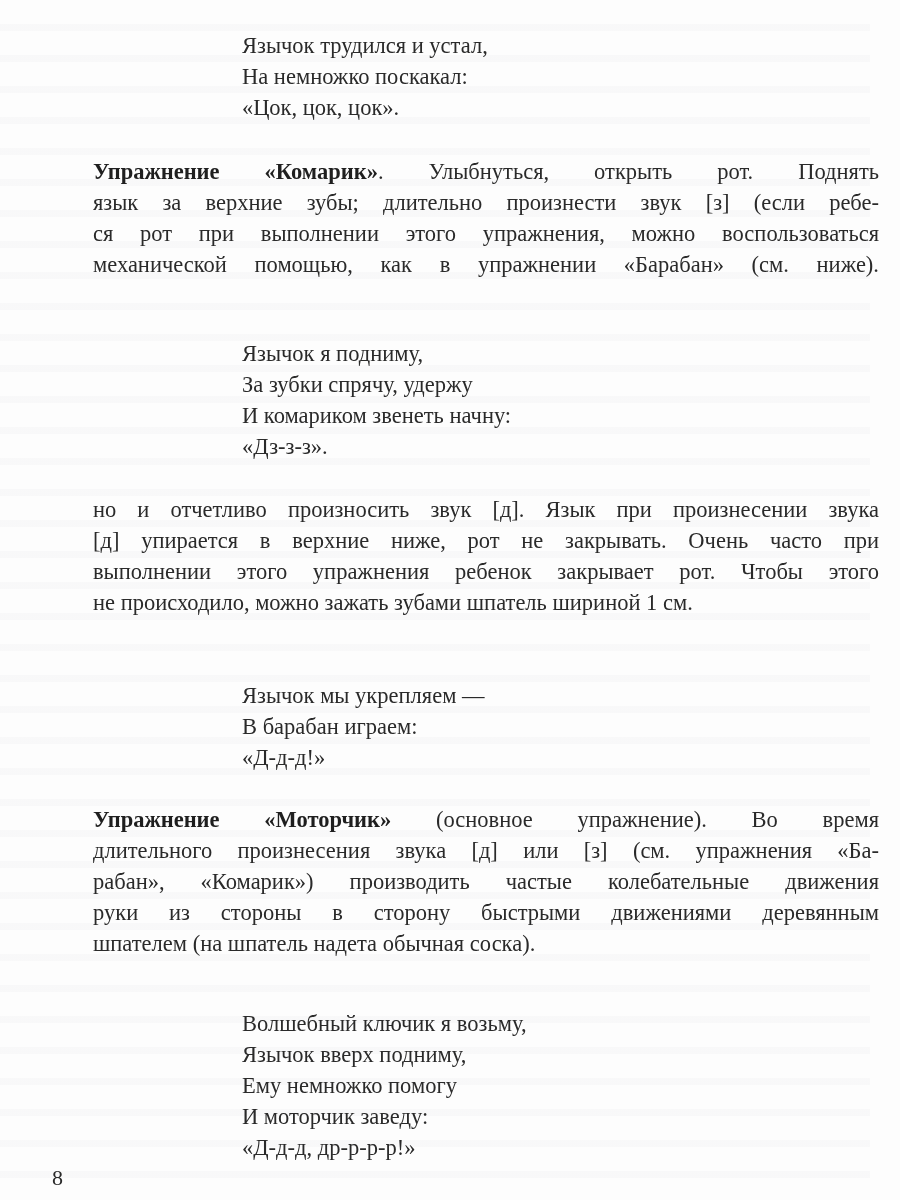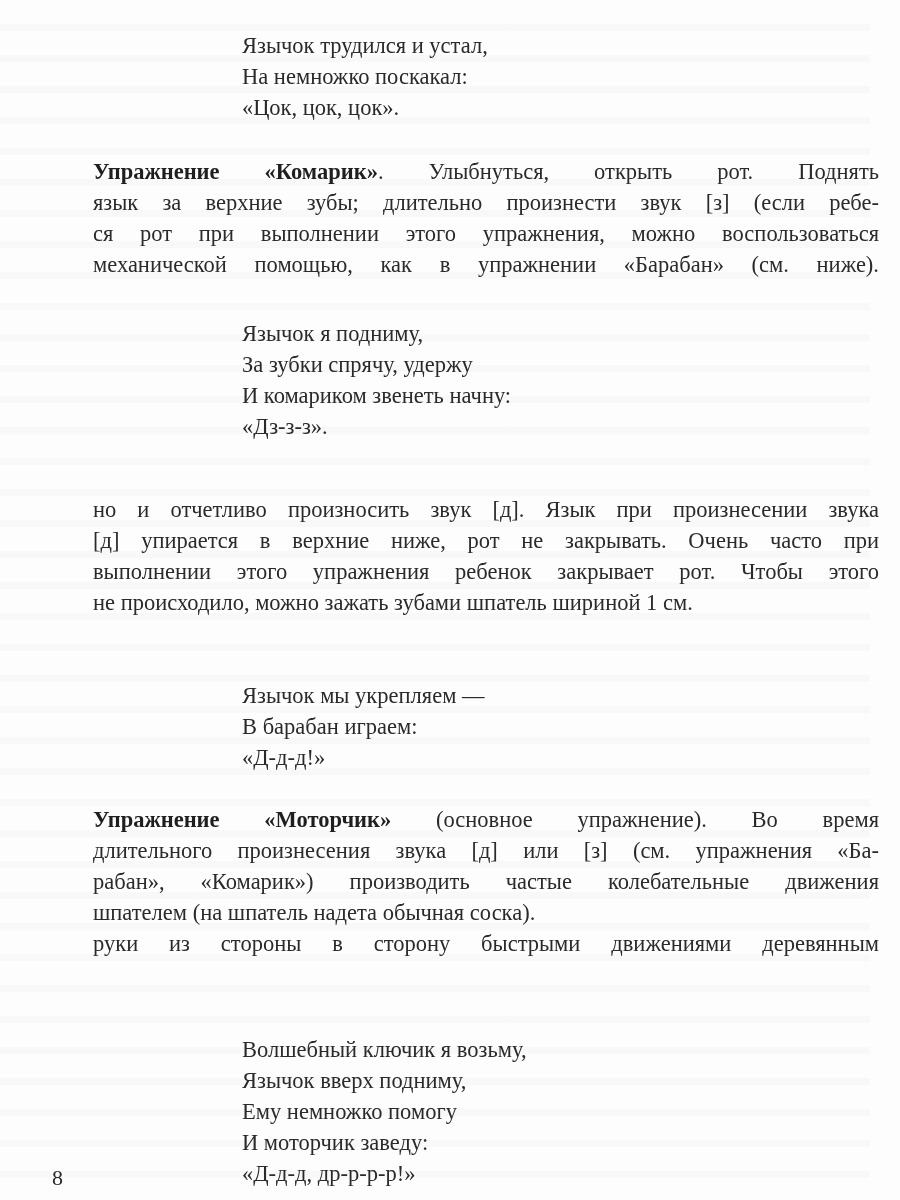--- a/index.html
+++ b/index.html
@@ -85,21 +85,21 @@
     <span class="poem-line">«Цок, цок, цок».</span>
   </div>
 
   <div class="para" style="top:140px;margin-top:16px;">
     <span class="line first"><b>Упражнение «Комарик»</b><span>. Улыбнуться, открыть рот. Поднять</span></span>
     <span class="line">язык за верхние зубы; длительно произнести звук [з] (если ребе-</span>
     <span class="line">ся рот при выполнении этого упражнения, можно воспользоваться</span>
     <span class="line">механической помощью, как в упражнении «Барабан» (см. ниже).</span>
   </div>
 
-  <div class="poem" style="top:318px;">
+  <div class="poem" style="top:338px;">
     <span class="poem-line">Язычок я подниму,</span>
     <span class="poem-line">За зубки спрячу, удержу</span>
     <span class="poem-line">И комариком звенеть начну:</span>
     <span class="poem-line">«Дз-з-з».</span>
   </div>
 
   <div class="para" style="top:494px;">
     <span class="line">но и отчетливо произносить звук [д]. Язык при произнесении звука</span>
     <span class="line">[д] упирается в верхние ниже, рот не закрывать. Очень часто при</span>
     <span class="line">выполнении этого упражнения ребенок закрывает рот. Чтобы этого</span>
@@ -109,25 +109,25 @@
   <div class="poem" style="top:680px;">
     <span class="poem-line">Язычок мы укрепляем —</span>
     <span class="poem-line">В барабан играем:</span>
     <span class="poem-line">«Д-д-д!»</span>
   </div>
 
   <div class="para" style="top:804px;">
     <span class="line first"><b>Упражнение «Моторчик»</b><span> (основное упражнение). Во время</span></span>
     <span class="line">длительного произнесения звука [д] или [з] (см. упражнения «Ба-</span>
     <span class="line">рабан», «Комарик») производить частые колебательные движения</span>
+    <span class="line">руки из стороны в сторону быстрыми движениями деревянным</span>
     <span class="line last">шпателем (на шпатель надета обычная соска).</span>
-    <span class="line">руки из стороны в сторону быстрыми движениями деревянным</span>
   </div>
 
-  <div class="poem" style="top:1034px;">
+  <div class="poem" style="top:1008px;">
     <span class="poem-line">Волшебный ключик я возьму,</span>
     <span class="poem-line">Язычок вверх подниму,</span>
     <span class="poem-line">Ему немножко помогу</span>
     <span class="poem-line">И моторчик заведу:</span>
     <span class="poem-line">«Д-д-д, др-р-р-р!»</span>
   </div>
 
   <div class="page-number">8</div>
 </div>
 

